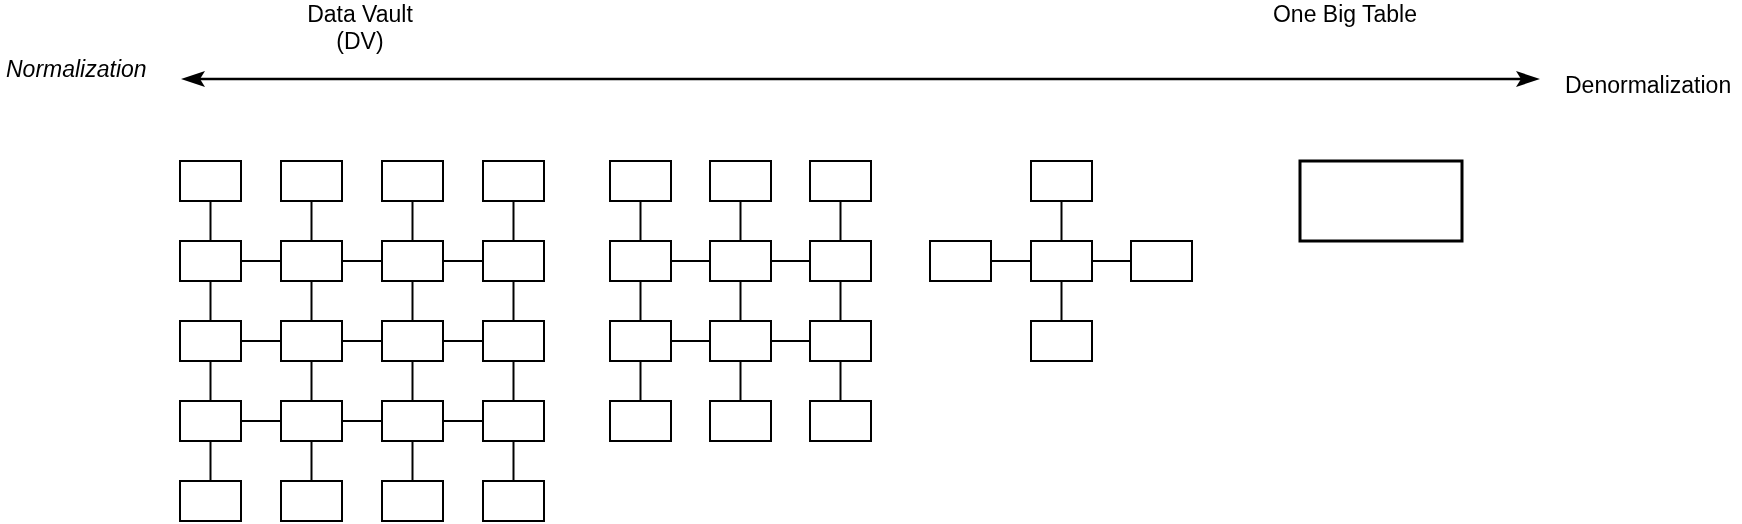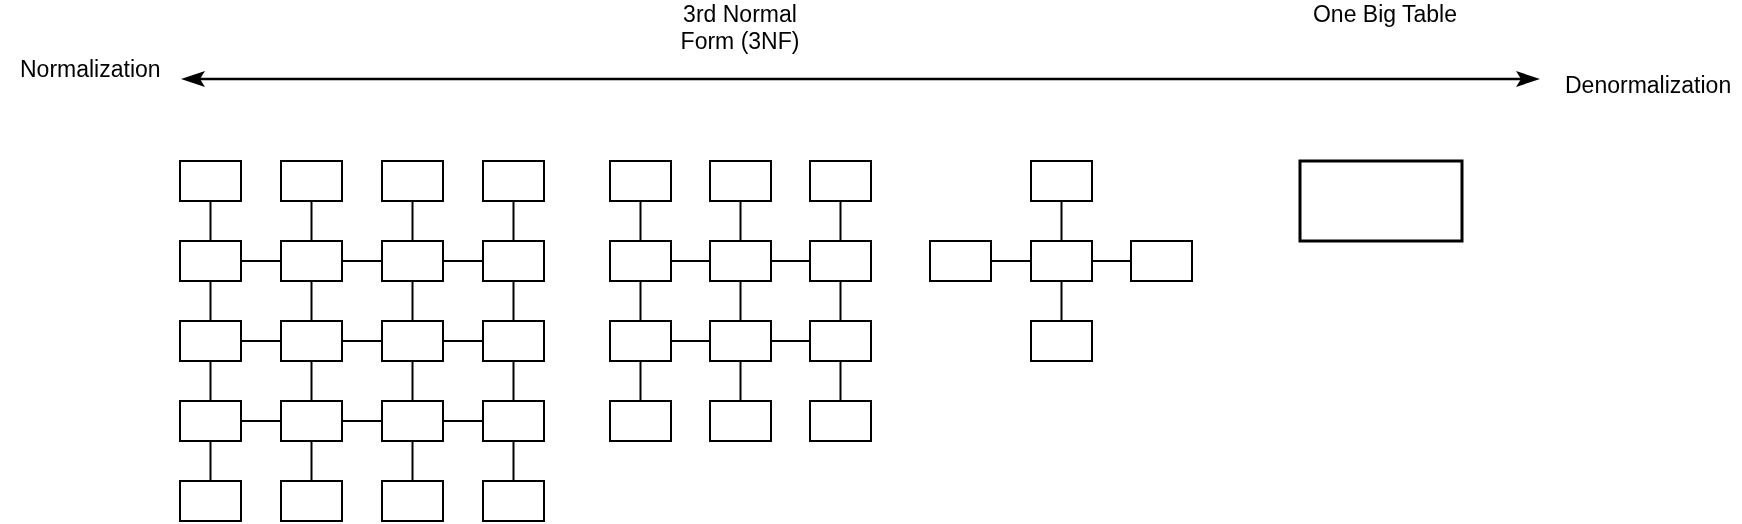--- a/index.html
+++ b/index.html
@@ -24,41 +24,41 @@
     font-size: 23px;
     line-height: 27px;
     white-space: nowrap;
   }
   .axis-label {
     position: absolute;
     font-size: 23px;
     line-height: 27px;
     white-space: nowrap;
   }
-  .axis-label.left  { left: 20px;    top: 56px; }
+  .axis-label.left  { left: 6px;    top: 56px; font-style: italic; }
   .axis-label.right { left: 1565px; top: 72px; }
   svg.canvas {
     position: absolute;
     left: 0;
     top: 0;
   }
 </style>
 </head>
 <body>
 
 <div class="stage">
 
-
-  <div class="cat-label" style="left: 740px;">
-    <div>3rd Normal</div>
-    <div>Form (3NF)</div>
+  <div class="cat-label" style="left: 360px;">
+    <div>Data Vault</div>
+    <div>(DV)</div>
   </div>
 
 
-  <div class="cat-label" style="left: 1385px;">
+
+  <div class="cat-label" style="left: 1345px;">
     <div>One Big Table</div>
   </div>
 
   <div class="axis-label left">Normalization</div>
   <div class="axis-label right">Denormalization</div>
 
   <svg class="canvas" id="diagram-svg" width="1742" height="524" viewBox="0 0 1742 524">
       <g>
         <line x1="200" y1="79" x2="1521" y2="79" stroke="#000000" stroke-width="2.5"></line>
         <path fill="#000000" d="M 181 79 L 205 71 L 200 79 L 205 87 Z"></path>

